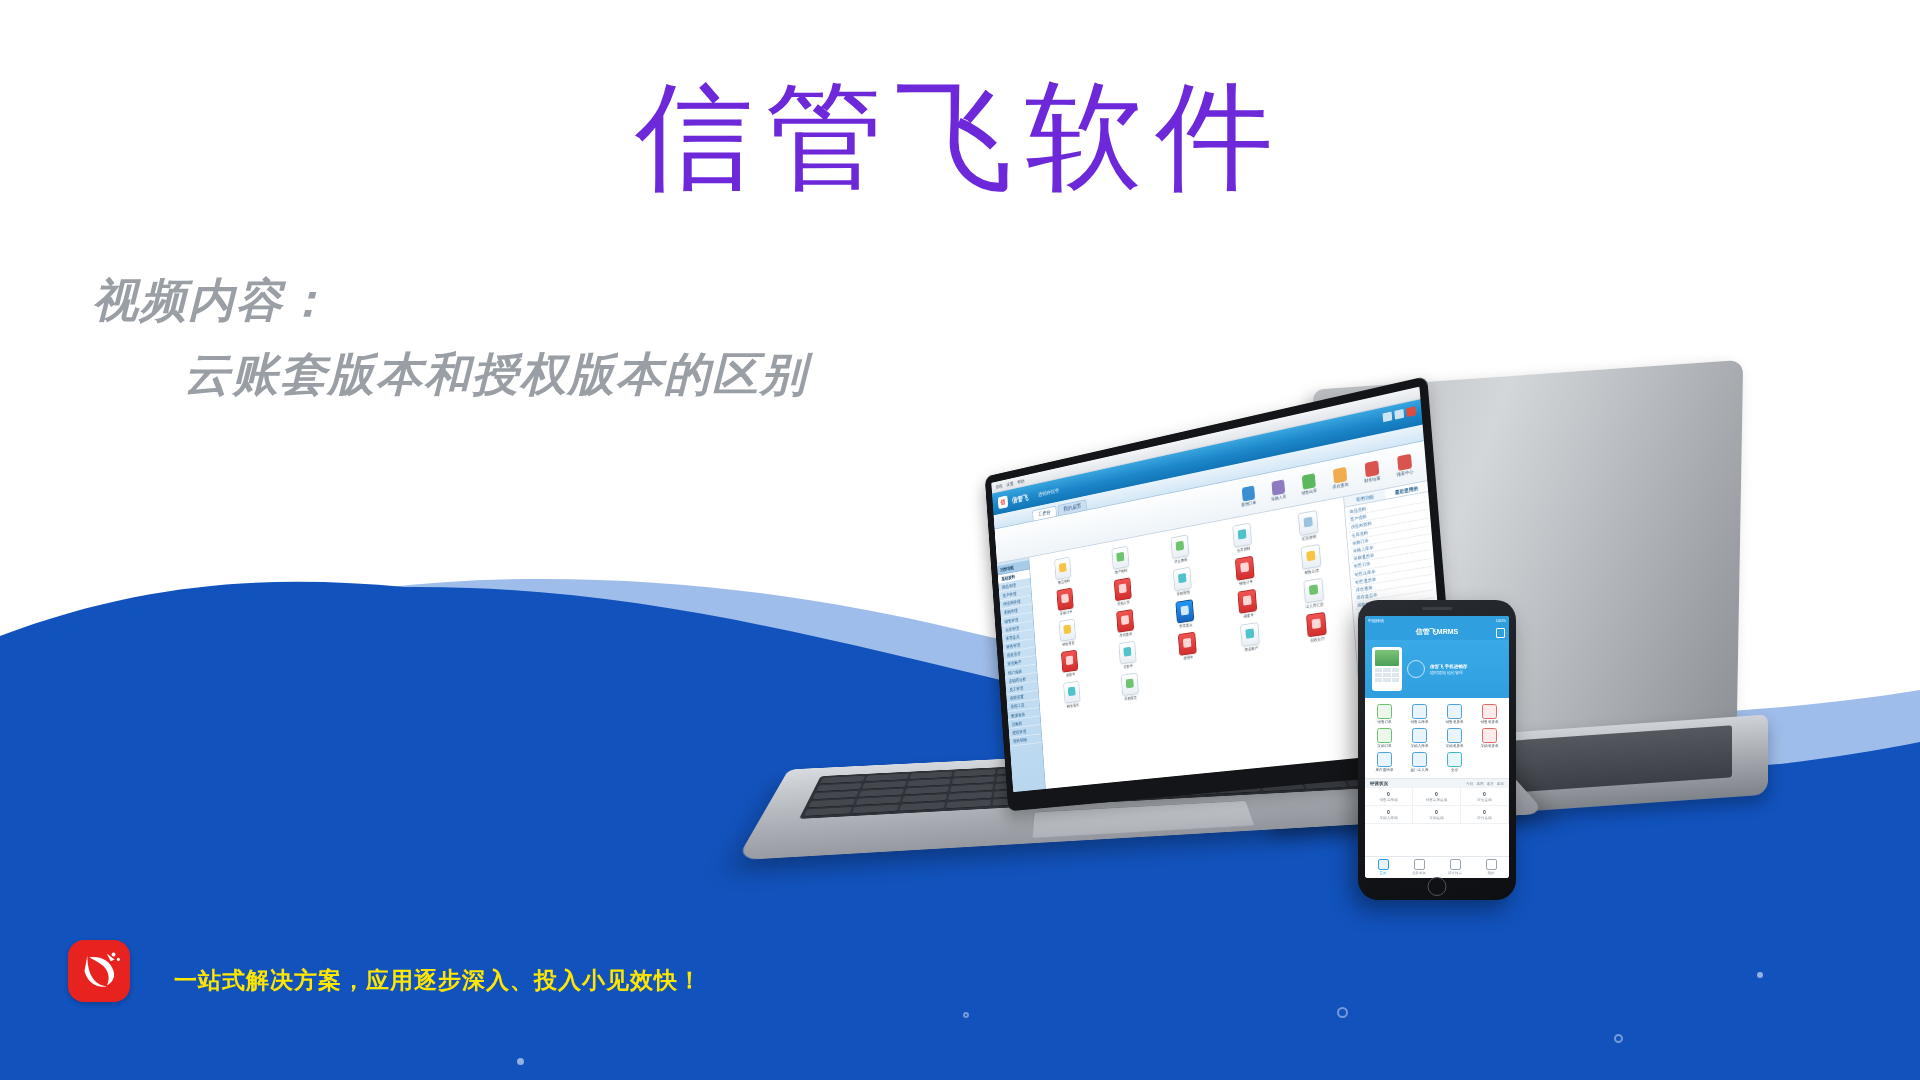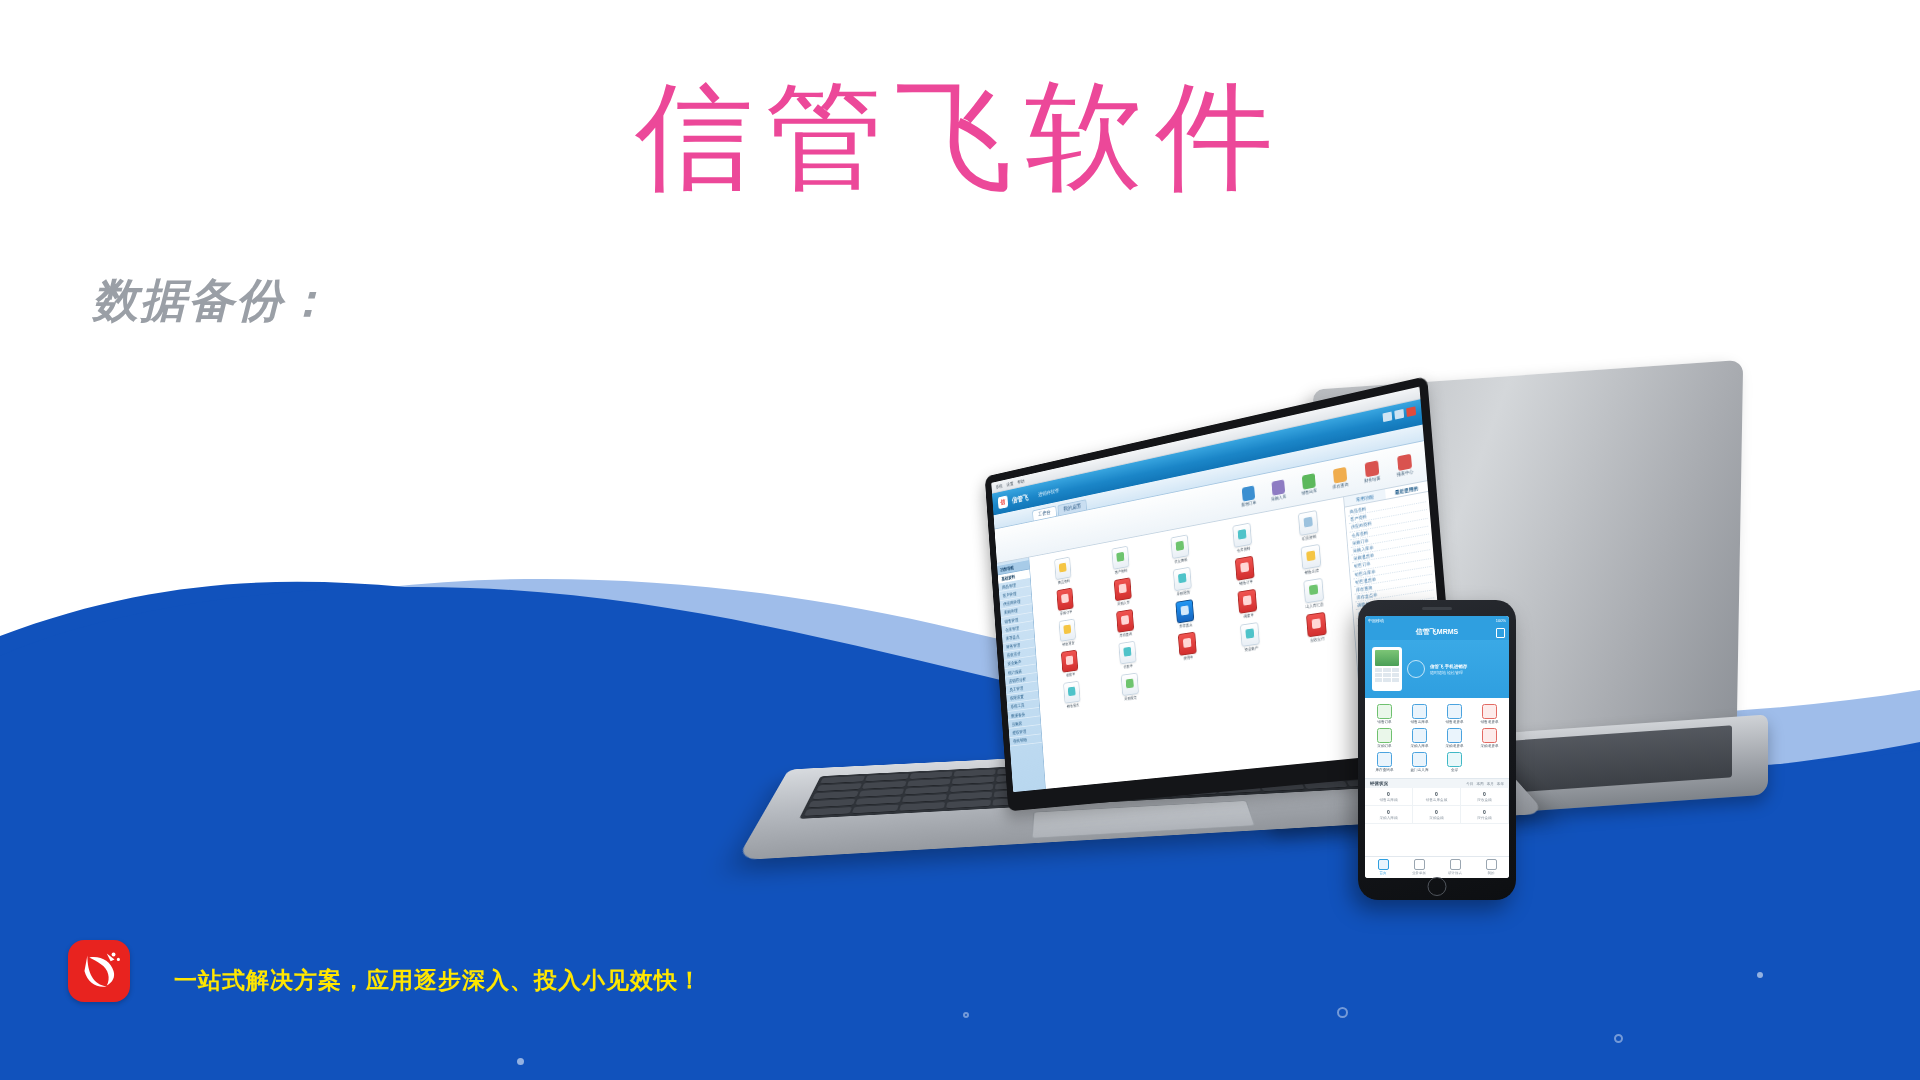--- a/index.html
+++ b/index.html
@@ -28,21 +28,21 @@
   
   .main-title {
     position: absolute;
     left: 0; right: 0;
     top: 72px;
     text-align: center;
     font-family: "Liberation Serif", "DejaVu Serif", serif;
     font-size: 118px;
     line-height: 1.12;
     letter-spacing: 12px;
-    color: #ec4899;
+    color: #6d28d9;
     font-weight: 400;
     white-space: nowrap;
   }
 
   
   .subtitle-block {
     position: absolute;
     left: 92px;
     top: 272px;
     color: #9a9fa6;
@@ -507,21 +507,22 @@
     <span class="dot ring" style="left:1337px;top:1007px;width:11px;height:11px;"></span>
     <span class="dot ring" style="left:1614px;top:1034px;width:9px;height:9px;"></span>
     <span class="dot solid" style="left:517px;top:1058px;width:7px;height:7px;"></span>
     <span class="dot ring" style="left:963px;top:1012px;width:6px;height:6px;"></span>
     <span class="dot solid" style="left:1757px;top:972px;width:6px;height:6px;"></span>
   </div>
 
   <div class="main-title">信管飞软件</div>
 
   <div class="subtitle-block">
-    <div class="subtitle-line1">数据备份：</div>
+    <div class="subtitle-line1">视频内容：</div>
+    <div class="subtitle-line2">云账套版本和授权版本的区别</div>
   </div>
 
   <div class="devices">
 
     <div class="laptop-back"></div>
     <div class="laptop-back-base"></div>
     <div class="laptop-back-kb"></div>
 
     <div class="laptop-front-base">
       <div class="kb-area">

